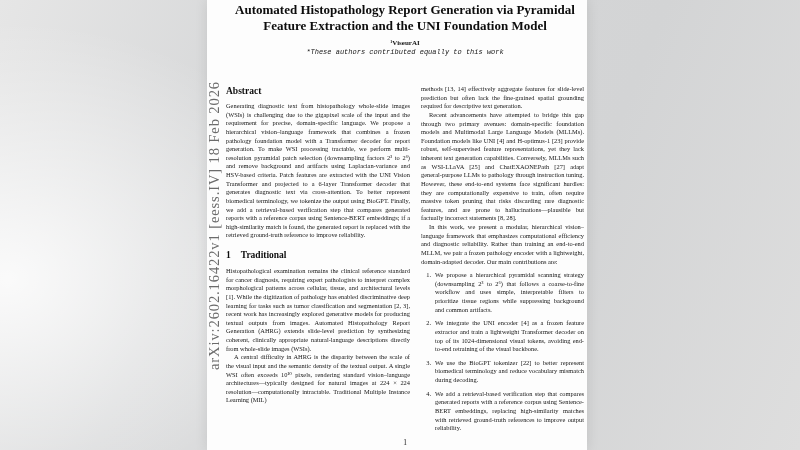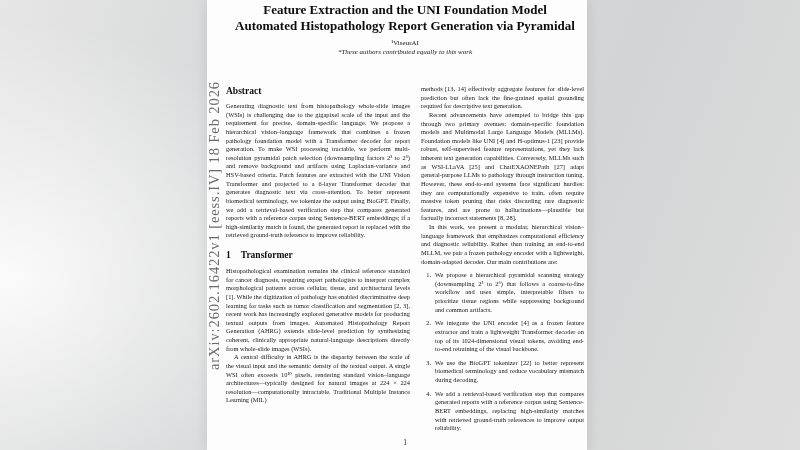--- a/index.html
+++ b/index.html
@@ -30,22 +30,22 @@
   }
   .content {
     position: absolute; left: 19px; right: 3px; top: 0; bottom: 0;
     color: #161616;
   }
   .title {
     margin-top: 2px; text-align: center; font-weight: bold;
     font-size: 13px; line-height: 15.5px; color: #0d0d0d;
   }
   .authors { margin-top: 6px; text-align: center; font-size: 7.6px; }
-  .affiliation { margin-top: 6px; text-align: center; font-size: 7px; }
-  .equal-note { margin-top: 1px; text-align: center; font-size: 7px; font-style: italic; }
+  .affiliation { margin-top: 6px; text-align: center; font-size: 7px; font-weight: bold; }
+  .equal-note { margin-top: 1px; text-align: center; font-size: 7px; font-style: italic; font-family: Liberation Mono, monospace; }
   .columns { display: flex; margin-top: 29px; }
   .col-left { width: 184px; margin-right: 11px; flex: none; }
   .col-right { flex: 1; min-width: 0; }
   .sec-heading { font-weight: bold; font-size: 9.5px; color: #0d0d0d; }
   .abstract-heading { margin: 1px 0 6px 0; }
   .intro-heading { margin: 10px 0 7px 0; }
   .intro-heading .sec-num { margin-right: 10px; }
   .body-text {
     font-size: 6.4px; line-height: 8.62px; text-align: justify; margin: 0;
   }
@@ -61,35 +61,35 @@
 </style>
 </head>
 <body>
 
 <div class="stage">
 
   <div class="paper">
     <div class="content">
 
       <div class="title">
+        <div>Automated Histopathology Report Generation via Pyramidal</div>
         <div>Feature Extraction and the UNI Foundation Model</div>
-        <div>Automated Histopathology Report Generation via Pyramidal</div>
       </div>
 
       <div class="affiliation">¹ViseurAI</div>
       <div class="equal-note">*These authors contributed equally to this work</div>
 
       <div class="columns">
 
         <div class="col-left">
           <div class="sec-heading abstract-heading">Abstract</div>
           <p class="body-text">Generating diagnostic text from histopathology whole-slide images (WSIs) is challenging due to the gigapixel scale of the input and the requirement for precise, domain-specific language. We propose a hierarchical vision–language framework that combines a frozen pathology foundation model with a Transformer decoder for report generation. To make WSI processing tractable, we perform multi-resolution pyramidal patch selection (downsampling factors 2³ to 2⁶) and remove background and artifacts using Laplacian-variance and HSV-based criteria. Patch features are extracted with the UNI Vision Transformer and projected to a 6-layer Transformer decoder that generates diagnostic text via cross-attention. To better represent biomedical terminology, we tokenize the output using BioGPT. Finally, we add a retrieval-based verification step that compares generated reports with a reference corpus using Sentence-BERT embeddings; if a high-similarity match is found, the generated report is replaced with the retrieved ground-truth reference to improve reliability.</p>
 
           <div class="sec-heading intro-heading">
-            <span class="sec-num">1</span><span>Transformer</span>
+            <span class="sec-num">1</span><span>Traditional</span>
           </div>
           <p class="body-text">Histopathological examination remains the clinical reference standard for cancer diagnosis, requiring expert pathologists to interpret complex morphological patterns across cellular, tissue, and architectural levels [1]. While the digitization of pathology has enabled discriminative deep learning for tasks such as tumor classification and segmentation [2, 3], recent work has increasingly explored generative models for producing textual outputs from images. Automated Histopathology Report Generation (AHRG) extends slide-level prediction by synthesizing coherent, clinically appropriate natural-language descriptions directly from whole-slide images (WSIs).</p>
           <p class="body-text indent">A central difficulty in AHRG is the disparity between the scale of the visual input and the semantic density of the textual output. A single WSI often exceeds 10¹⁰ pixels, rendering standard vision–language architectures—typically designed for natural images at 224 × 224 resolution—computationally intractable. Traditional Multiple Instance Learning (MIL)</p>
         </div>
 
         <div class="col-right">
           <p class="body-text">methods [13, 14] effectively aggregate features for slide-level prediction but often lack the fine-grained spatial grounding required for descriptive text generation.</p>
           <p class="body-text indent">Recent advancements have attempted to bridge this gap through two primary avenues: domain-specific foundation models and Multimodal Large Language Models (MLLMs). Foundation models like UNI [4] and H-optimus-1 [23] provide robust, self-supervised feature representations, yet they lack inherent text generation capabilities. Conversely, MLLMs such as WSI-LLaVA [25] and ChatEXAONEPath [27] adapt general-purpose LLMs to pathology through instruction tuning. However, these end-to-end systems face significant hurdles: they are computationally expensive to train, often require massive token pruning that risks discarding rare diagnostic features, and are prone to hallucinations—plausible but factually incorrect statements [8, 28].</p>
           <p class="body-text indent">In this work, we present a modular, hierarchical vision–language framework that emphasizes computational efficiency and diagnostic reliability. Rather than training an end-to-end MLLM, we pair a frozen pathology encoder with a lightweight, domain-adapted decoder. Our main contributions are:</p>
 

